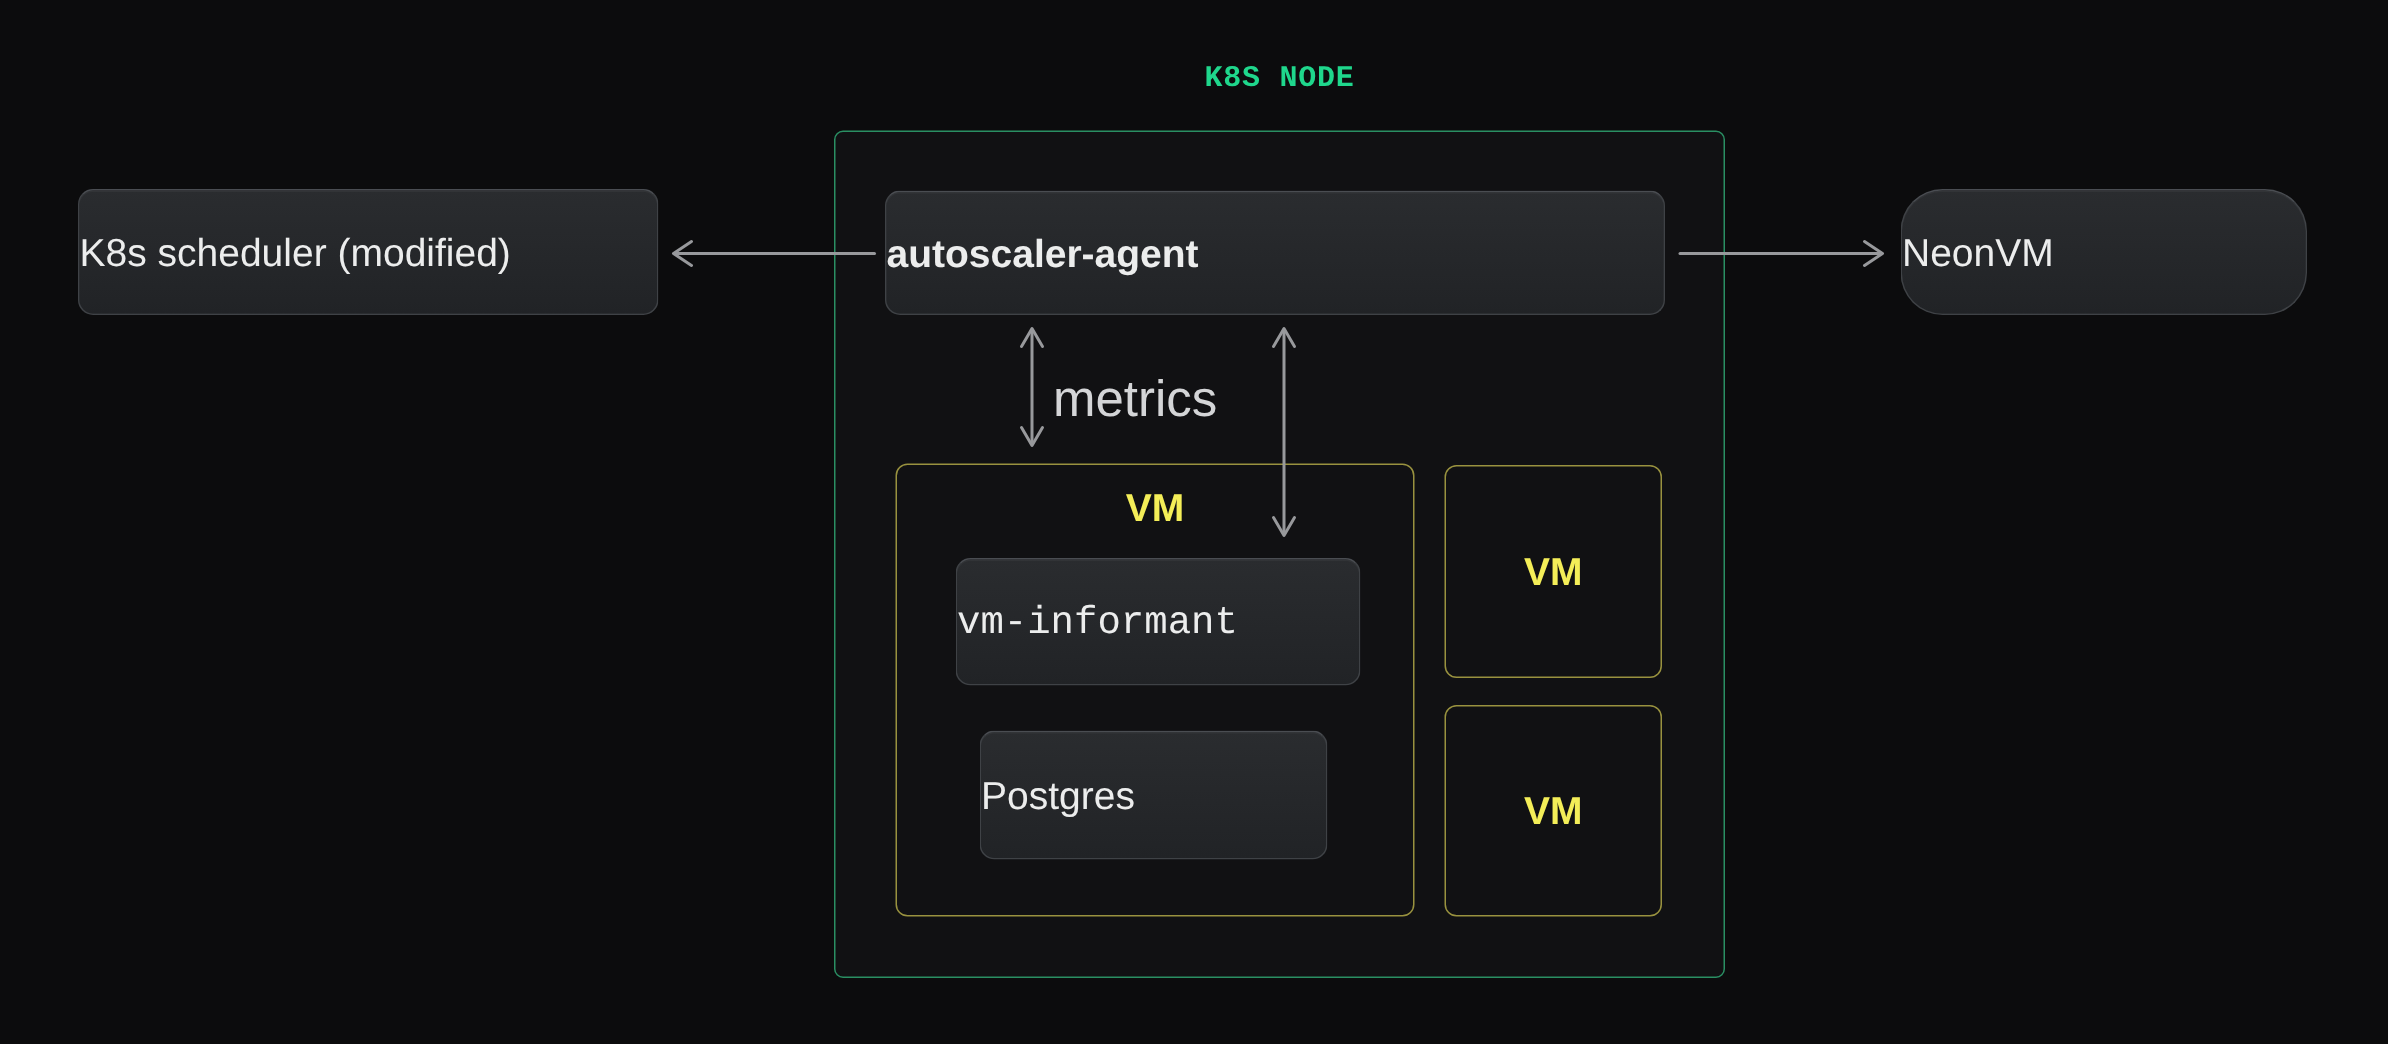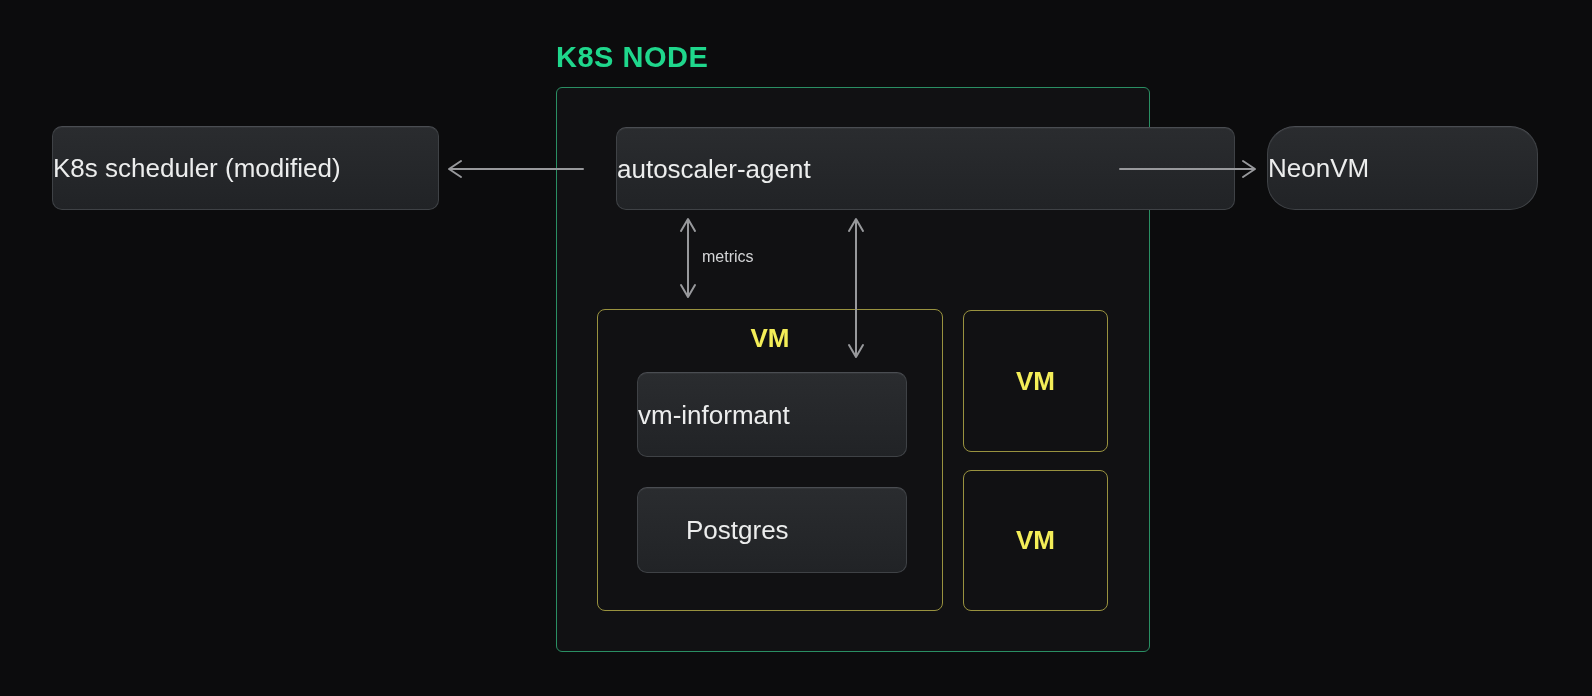--- a/index.html
+++ b/index.html
@@ -41,52 +41,53 @@
     position:absolute;
     left:556px;top:87px;width:594px;height:565px;
     border:1px solid var(--node-border-green);
     border-radius:6px;
     background:var(--node-bg);
     box-sizing:border-box;
   }
   #node-title{
     position:absolute;
     left:556px;top:41px;width:594px;height:30px;
-    text-align:left;
+    text-align:center;
     color:var(--title-green);
-    font-size:29px;font-weight:bold;
+    font-size:20px;font-weight:bold;
     letter-spacing:0.5px;
+    font-family:Liberation Mono, monospace;
   }
   .vm-outline{
     position:absolute;
     border:1px solid var(--vm-border-yellow);
     border-radius:8px;
     box-sizing:border-box;
     background:transparent;
   }
   #vm-main{left:597px;top:309px;width:346px;height:302px;}
   #vm-main-label{
     position:absolute;left:0;top:13px;width:100%;
     text-align:center;
     color:var(--vm-label-yellow);
     font-size:26px;font-weight:bold;
   }
   .vm-small{display:flex;align-items:center;justify-content:center;
     color:var(--vm-label-yellow);font-size:26px;font-weight:bold;}
   #vm-small-1{left:963px;top:310px;width:145px;height:142px;}
   #vm-small-2{left:963px;top:470px;width:145px;height:141px;}
   #box-scheduler{left:52px;top:126px;width:387px;height:84px;}
-  #box-autoscaler{left:616px;top:127px;width:619px;height:83px;}
+  #box-autoscaler{left:590px;top:127px;width:520px;height:83px;font-weight:bold;}
   #box-neonvm{left:1267px;top:126px;width:271px;height:84px;border-radius:28px;}
-  #box-vm-informant{left:637px;top:372px;width:270px;height:85px;}
-  #box-postgres{left:637px;top:487px;width:270px;height:86px;padding-left:48px;}
+  #box-vm-informant{left:637px;top:372px;width:270px;height:85px;font-family:Liberation Mono, monospace;}
+  #box-postgres{left:653px;top:487px;width:232px;height:86px;}
   .edge-label{
     position:absolute;
     color:var(--edge-label);
-    font-size:16px;
+    font-size:34px;
     line-height:1;
   }
   #label-metrics{left:702px;top:249px;}
   #label-scaling{left:870px;top:249px;}
   #arrow-layer{position:absolute;left:0;top:0;width:1592px;height:696px;pointer-events:none;}
   #arrow-layer polyline, #arrow-layer line{
     stroke:var(--arrow-gray);
     stroke-width:2;
     fill:none;
     stroke-linecap:round;

